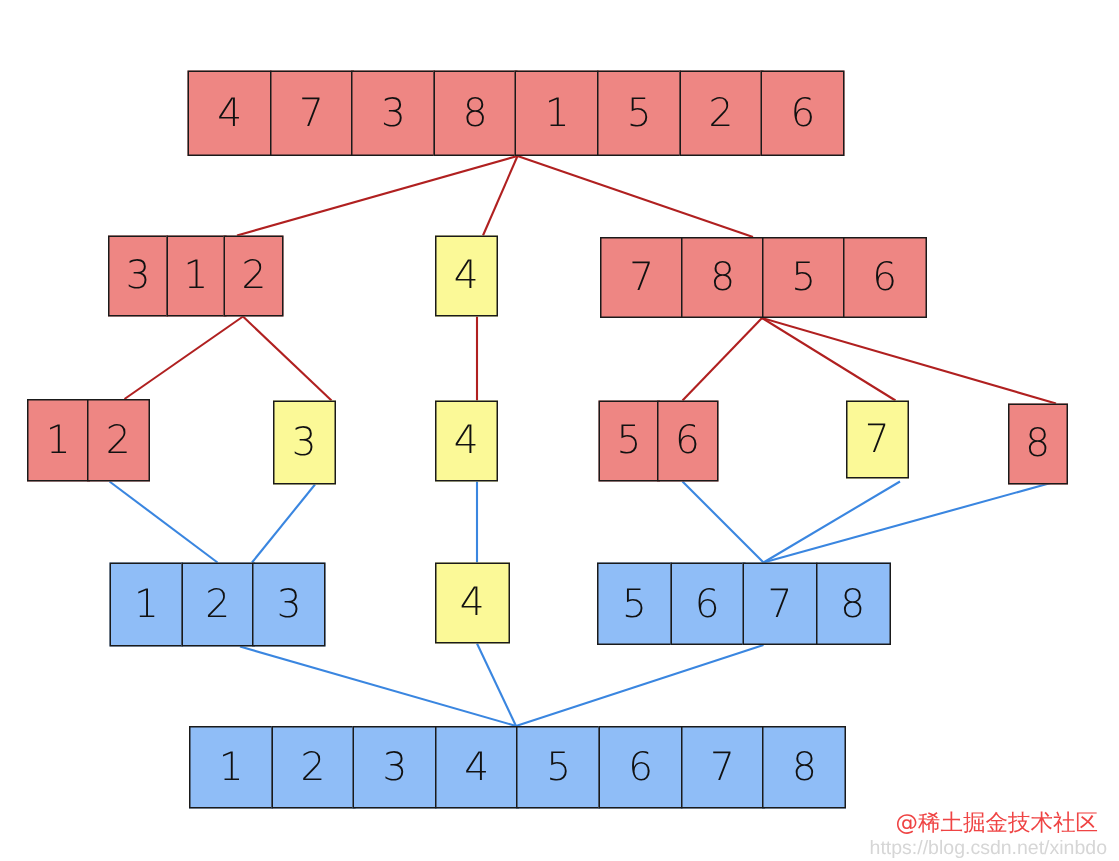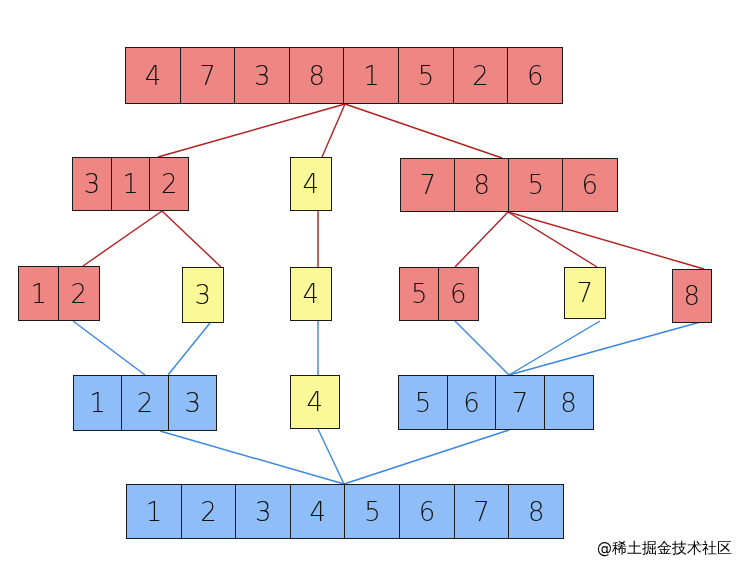--- a/index.html
+++ b/index.html
@@ -4,21 +4,21 @@
 <style>
   html, body { margin:0; padding:0; background:#ffffff; }
   body { width:746px; height:574px; position:relative; overflow:hidden;
          font-family:"DejaVu Sans", sans-serif; }
   #stage { position:absolute; left:0; top:0; width:746px; height:574px; }
   svg { position:absolute; left:0; top:0; }
   .cell { position:absolute; box-sizing:border-box; border:1.5px solid #1a1a1a;
           display:flex; align-items:center; justify-content:center;
           font-family:"DejaVu Sans", sans-serif; font-size:26px; font-weight:300; color:#111; }
   .array { position:absolute; }
-  .watermark { position:absolute; right:14px; bottom:16px; font-size:15px; color:#000000;
+  .watermark { position:absolute; right:14px; bottom:16px; font-size:15px; color:#ef4444;
                font-family:"DejaVu Sans", sans-serif; }
   .watermark-url { position:absolute; right:8px; bottom:2px; font-size:13px; color:#d6d6d6;
                font-family:"Liberation Sans", sans-serif; }
 </style>
 </head>
 <body>
 
 <div id="stage">
   <svg id="lines" width="746" height="574">
       <line x1="345" y1="104" x2="158" y2="157" stroke="#b02020" stroke-width="1.4"></line>
@@ -103,14 +103,15 @@
         <div class="cell" style="left: 126px; top: 484px; width: 56.1px; height: 55px; background: rgb(143, 189, 247);">1</div>
         <div class="cell" style="left: 180.6px; top: 484px; width: 56.1px; height: 55px; background: rgb(143, 189, 247);">2</div>
         <div class="cell" style="left: 235.2px; top: 484px; width: 56.1px; height: 55px; background: rgb(143, 189, 247);">3</div>
         <div class="cell" style="left: 289.8px; top: 484px; width: 56.1px; height: 55px; background: rgb(143, 189, 247);">4</div>
         <div class="cell" style="left: 344.4px; top: 484px; width: 56.1px; height: 55px; background: rgb(143, 189, 247);">5</div>
         <div class="cell" style="left: 399px; top: 484px; width: 56.1px; height: 55px; background: rgb(143, 189, 247);">6</div>
         <div class="cell" style="left: 453.6px; top: 484px; width: 56.1px; height: 55px; background: rgb(143, 189, 247);">7</div>
         <div class="cell" style="left: 508.2px; top: 484px; width: 56.1px; height: 55px; background: rgb(143, 189, 247);">8</div>
       </div>
     </div>
+  <div class="watermark-url">https://blog.csdn.net/xinbdo</div>
   <div class="watermark">@稀土掘金技术社区</div>
 </div>
 
 </body></html>

